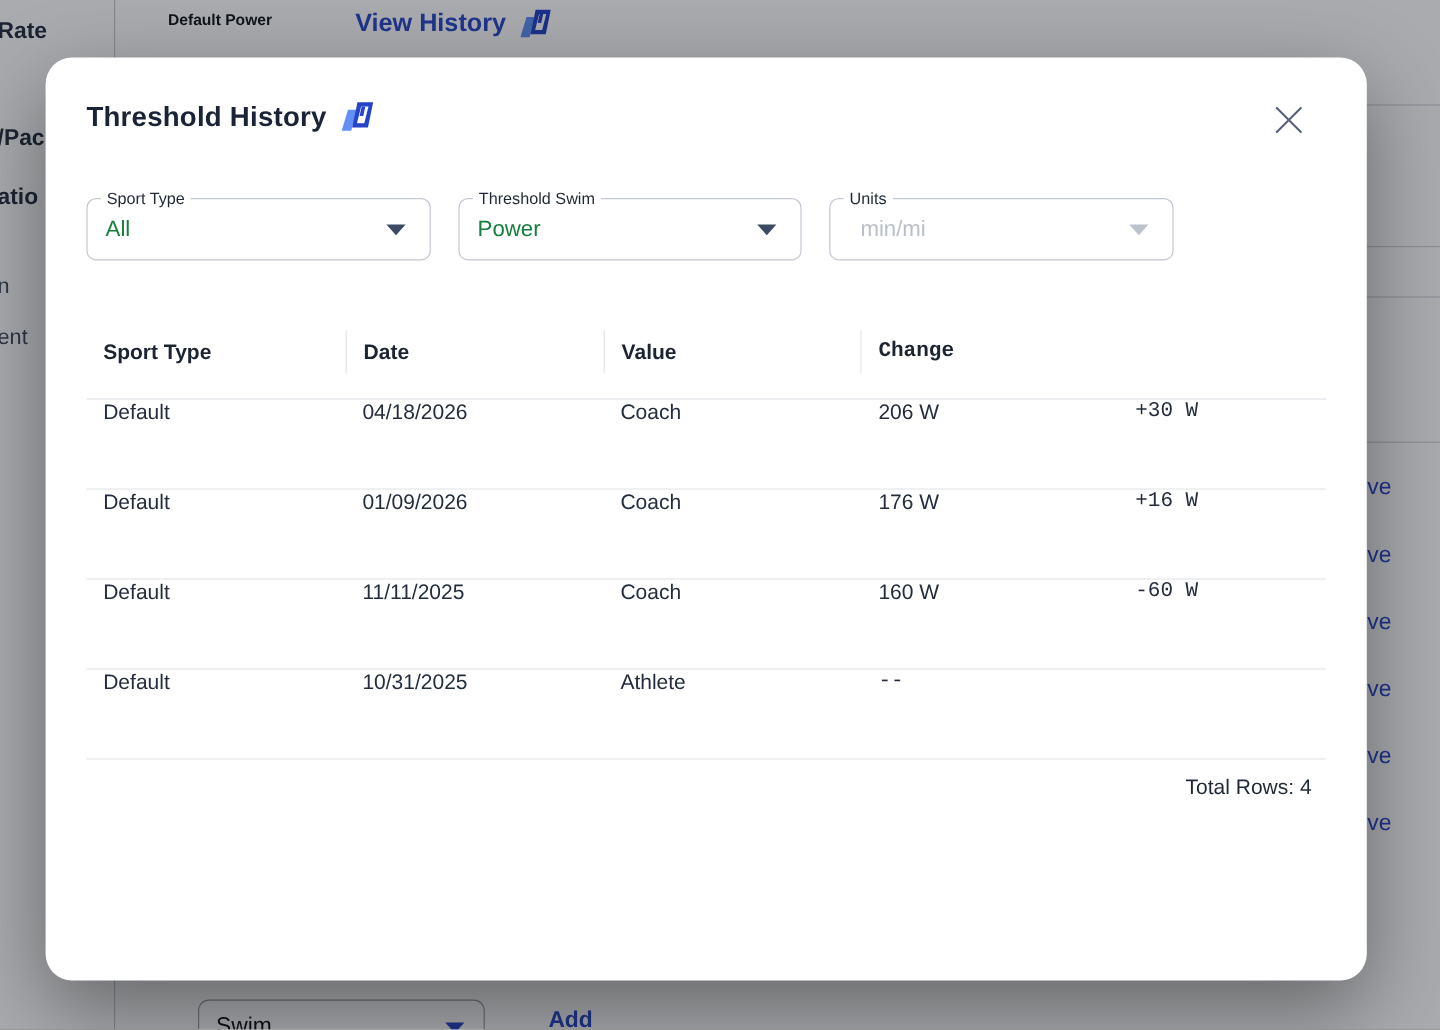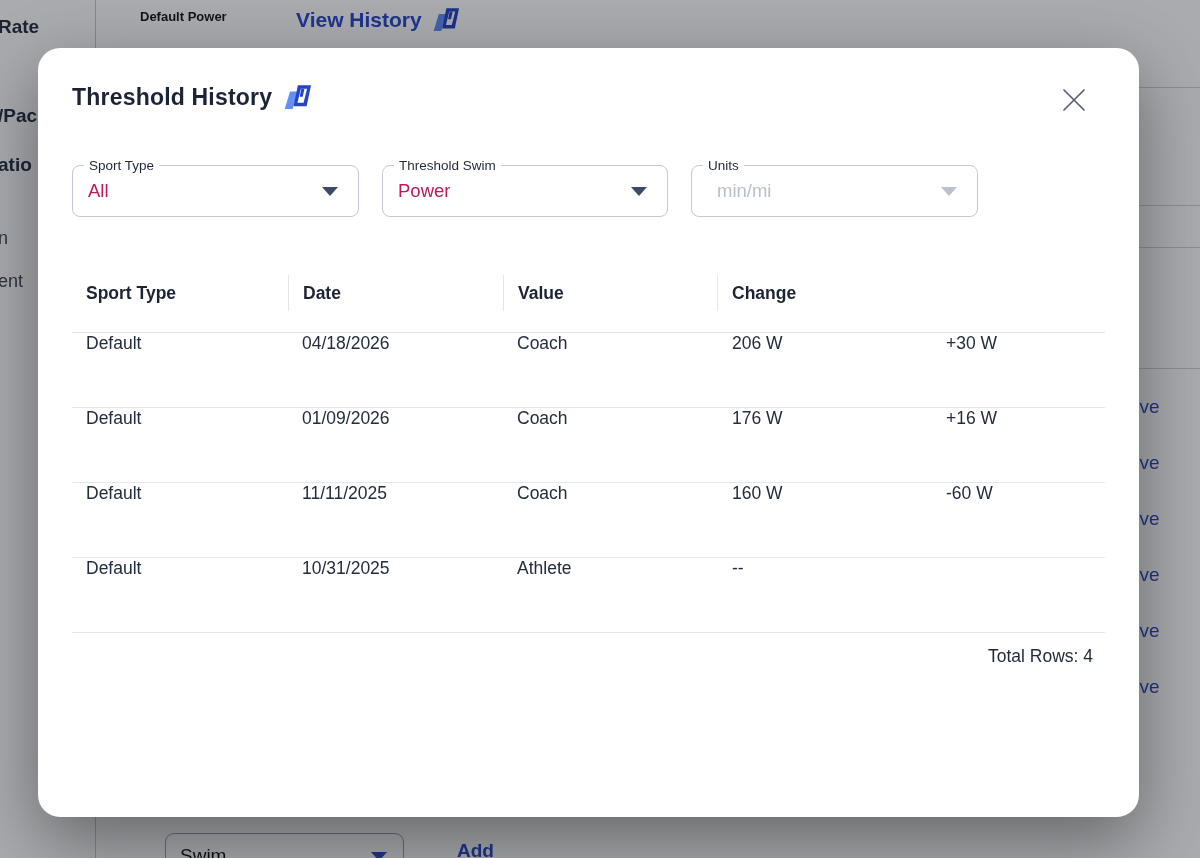--- a/index.html
+++ b/index.html
@@ -26,38 +26,38 @@
   .overlay { position:absolute; inset:0; background:rgba(10,13,22,0.35); }
 
   
   .modal { position:absolute; left:38px; top:48px; width:1101px; height:769px; background:#fff; border-radius:22px; box-shadow:0 24px 70px rgba(0,0,0,0.40); }
   .modal-title { position:absolute; left:34px; top:36px; display:flex; align-items:flex-start; gap:11px; font-size:23px; font-weight:700; color:#1b2437; letter-spacing:.2px; }
   .close-btn { position:absolute; left:1019px; top:35px; width:34px; height:34px; background:none; border:none; cursor:pointer; display:flex; align-items:center; justify-content:center; }
 
   
   .select-box { position:absolute; top:117px; height:52px; border:1px solid #c3c8d3; border-radius:8px; background:#fff; display:flex; align-items:center; padding:0 20px 0 15px; cursor:pointer; }
   .select-box .label { position:absolute; top:-9px; left:11px; background:#fff; padding:0 5px; font-size:13.5px; font-weight:500; color:#1f2937; line-height:17px; }
-  .select-box .value { font-size:18.5px; color:#be185d; }
+  .select-box .value { font-size:18.5px; color:#15803d; }
   .select-box .caret { margin-left:auto; width:0; height:0; border-left:8px solid transparent; border-right:8px solid transparent; border-top:9px solid #3d4a66; }
   .select-box.disabled { cursor:default; }
   .select-box.disabled .value { color:#b9bfca; }
   .select-box.disabled .caret { border-top-color:#bcc2cd; }
   .sel-1 { left:34px; width:287px; }
   .sel-2 { left:344px; width:286px; }
   .sel-3 { left:653px; width:287px;padding-left:25px; }
 
   
   .table { position:absolute; left:34px; top:222px; width:1033px; }
   .thead { display:flex; align-items:center; height:46px; }
   .th { font-size:17.5px; font-weight:600; color:#1c2433; padding-left:14px; height:36px; display:flex; align-items:center; }
   .th:not(:first-child) { border-left:1px solid #e3e6ea; }
   .head-rule { height:1px; background:#dfe2e6; margin-top:16px; }
   .trow { display:flex; align-items:flex-start; height:75px; border-bottom:1px solid #e5e7ea; }
   .td { font-size:17.5px; color:#232d3d; padding-left:14px; }
-  .c1 { width:216px; } .c2 { width:215px; } .c3 { width:215px; } .c4 { width:214px; } .c5 { width:173px; }
+  .c1 { width:216px; } .c2 { width:215px; } .c3 { width:215px; } .c4 { width:214px; } .c5 { width:173px;font-family:Liberation Mono, monospace; }
   .total-rows { margin-top:13px; text-align:right; padding-right:12px; font-size:17.5px; color:#1f2937; }
 </style>
 </head>
 <body>
 
 <div class="stage">
 
   <div class="page-bg">
     <div class="v-divider"></div>
     <div class="bg-line" style="top:87px"></div>

